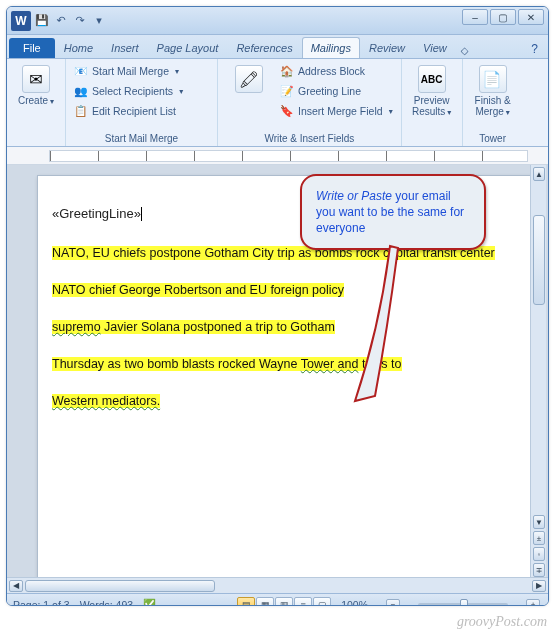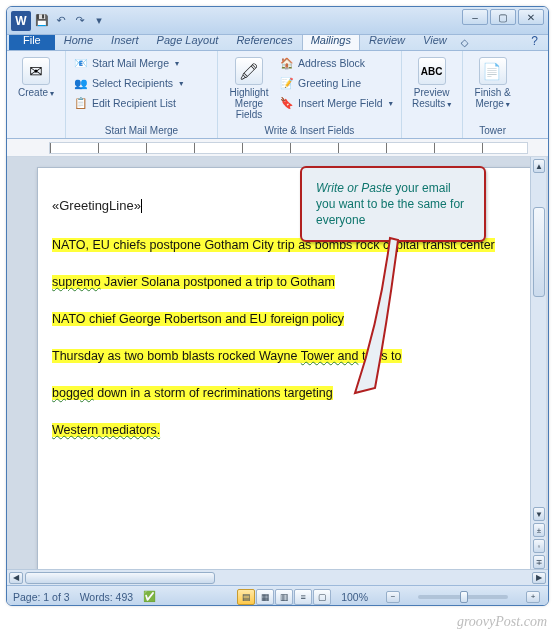--- a/index.html
+++ b/index.html
@@ -30,21 +30,21 @@
     font-size:12px; color:#3b5b85; pointer-events:none;
   }
   .win-controls { position:absolute; right:4px; top:2px; display:flex; gap:2px; }
   .win-btn {
     width:26px; height:16px; background:linear-gradient(#e9f1fa,#c7dbf0);
     border:1px solid #8aa8cc; border-radius:2px;
     display:flex; align-items:center; justify-content:center;
     font-size:10px; color:#345; cursor:pointer;
   }
   .tabstrip {
-    height: 16px; display:flex; align-items:end;
+    height: 24px; display:flex; align-items:end;
     background: linear-gradient(#d8e6f6,#cde0f3);
     padding-left:2px; border-bottom:1px solid #9db9da;
   }
   .file-tab {
     background:#1f66b6; color:#fff; font-size:11px; padding:4px 14px;
     border-radius:3px 3px 0 0; cursor:pointer;
   }
   .tab {
     font-size:11px; color:#3b5b85; padding:4px 8px; cursor:pointer;
     border:1px solid transparent; border-bottom:none;font-style:italic;
@@ -114,22 +114,22 @@
   .vscroll {
     position:absolute; right:2px; top:0; bottom:0; width:16px;
     background:#dbe6f3; border-left:1px solid #b9cadd;
   }
   .vthumb { position:absolute; top:50px; left:2px; width:12px; height:90px; background:linear-gradient(#f3f7fc,#cbdbed); border:1px solid #95aec9; border-radius:3px;}
   .varrow { position:absolute; left:2px; width:12px; height:14px; background:linear-gradient(#f3f7fc,#cbdbed); border:1px solid #95aec9; border-radius:2px; display:flex; align-items:center; justify-content:center; font-size:8px; color:#345;}
   .callout {
     position:absolute; top:-2px; right:45px; width:186px;
   }
   .callout-bubble {
-    background:#e9eff5; border:2px solid #b12020; border-radius:6px;
-    padding:12px 14px; font-size:12px; color:#0f766e; line-height:16px;
+    background:#e9eff5; border:2px solid #b12020; border-radius:16px;
+    padding:12px 14px; font-size:12px; color:#1d4ed8; line-height:16px;
     font-style:normal; box-shadow:1px 2px 3px rgba(0,0,0,.25);
   }
   .callout-bubble em{font-style:italic;}
   .callout svg{position:absolute; top:72px; left:50px; overflow:visible;}
   .hscroll {
     height:16px; background:#dbe6f3; border-top:1px solid #b9cadd;
     display:flex; align-items:center;
   }
   .harrow{ width:14px;height:12px;margin:0 2px;background:linear-gradient(#f3f7fc,#cbdbed);border:1px solid #95aec9;border-radius:2px;font-size:8px;color:#345;display:flex;align-items:center;justify-content:center;}
   .htrack{flex:1;height:12px;position:relative;}
@@ -215,21 +215,20 @@
             </div>
         </div>
       </div>
       <div class="group-label">Start Mail Merge</div>
     </div>
 
     <div class="group">
       <div class="group-body">
         <div class="big-btn" style="width:54px">
           <div class="big-ico">🖍</div>
-          <div class="big-lbl"><span>Highlight</span><br><span>Merge Fields</span></div>
         </div>
         <div class="small-btns">
           <div class="small-btn">
               <span class="sm-ico">🏠</span>
               <span>Address Block</span>
             </div>
           <div class="small-btn">
               <span class="sm-ico">📝</span>
               <span>Greeting Line</span>
             </div>
@@ -267,24 +266,23 @@
   <div class="ruler">
     <div class="ruler-inner"></div>
   </div>
 
   <div class="doc-area">
     <div class="page">
       <div class="greet"><span>«GreetingLine»</span><span class="cursor"></span></div>
 
       <div class="hl-block">
         <div><p>NATO, EU chiefs postpone Gotham City trip as bombs rock capital transit center</p></div>
+        <div><p>NATO chief George Robertson and EU foreign policy</p></div>
         <div><p><u class="wavy">supremo</u><span> Javier Solana postponed a trip to Gotham</span></p></div>
-        <div><p>NATO chief George Robertson and EU foreign policy</p></div>
         <div><p><span>Thursday as two bomb blasts rocked Wayne </span><u class="wavy">Tower and</u><span> talks to</span></p></div>
-        <div><p><u class="wavy">bogged</u><span> down in a storm of recriminations targeting</span></p></div>
         <div><p><u class="wavy">Western mediators.</u></p></div>
       </div>
 
       <div class="callout">
         <div class="callout-bubble">
           <em>Write or Paste</em><span> your email you want to be the same for everyone</span>
         </div>
         <svg width="50" height="160">
           <path d="M40,0 Q30,80 5,155 L25,150 Q38,80 48,2 Z" fill="#e9eff5" stroke="#b12020" stroke-width="2"></path>
         </svg>

